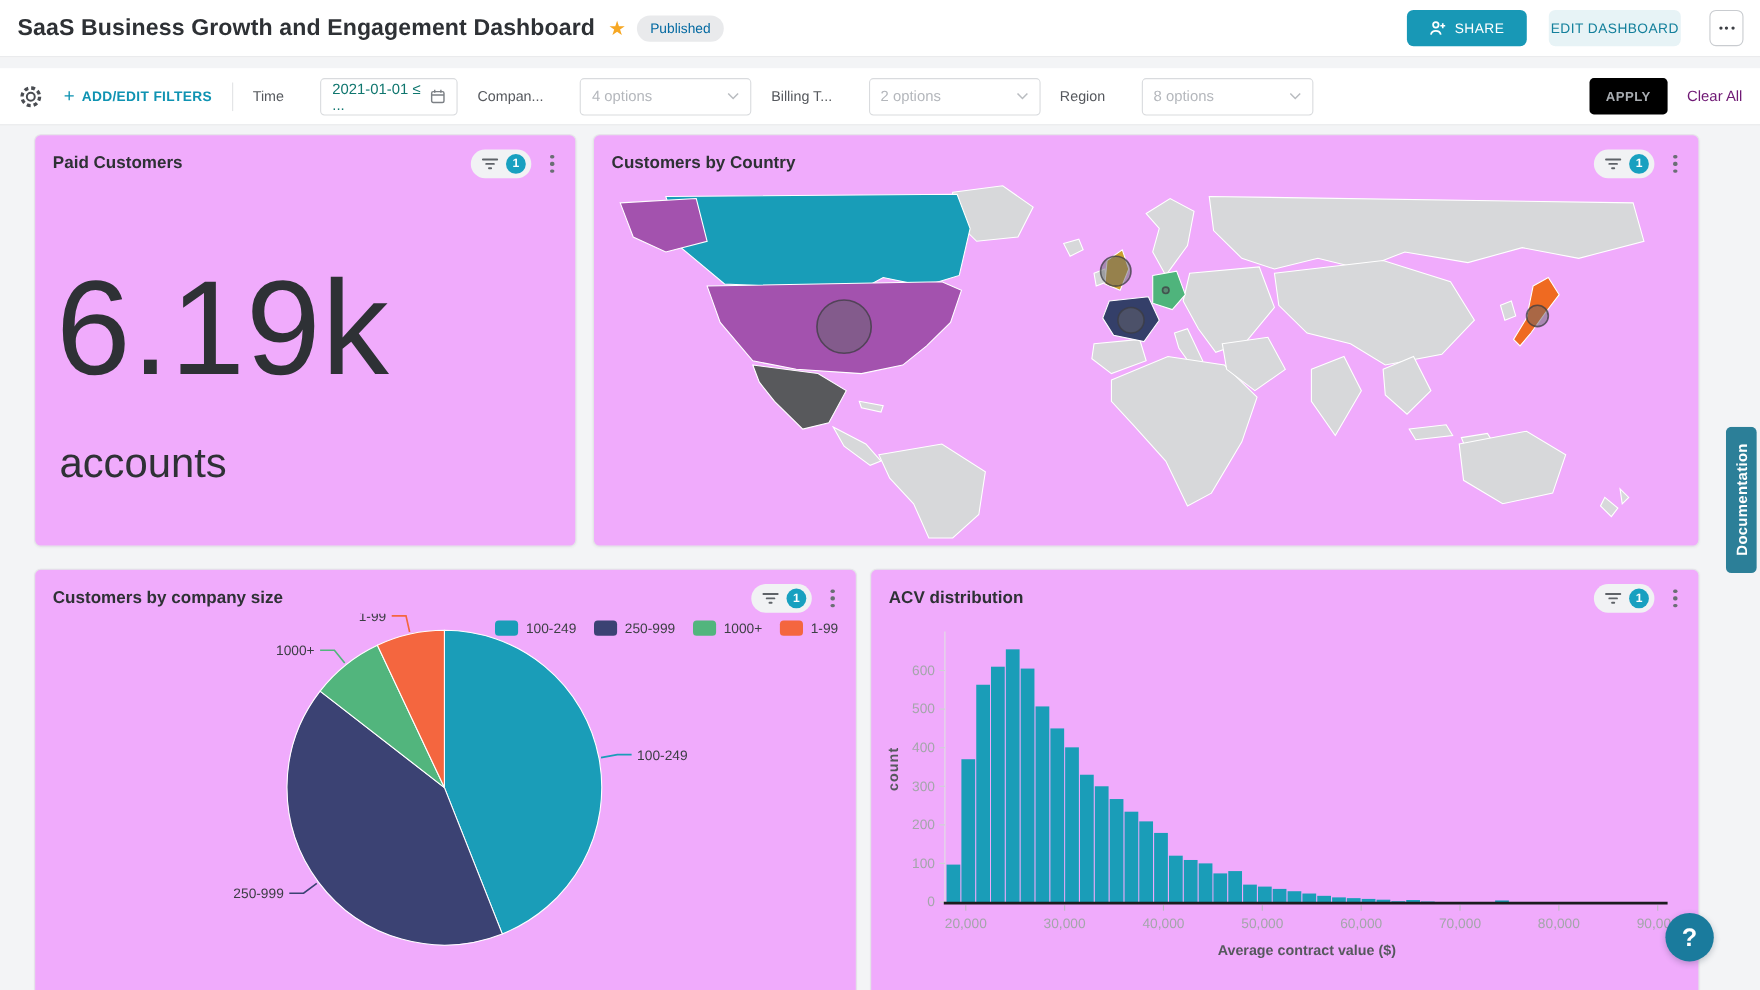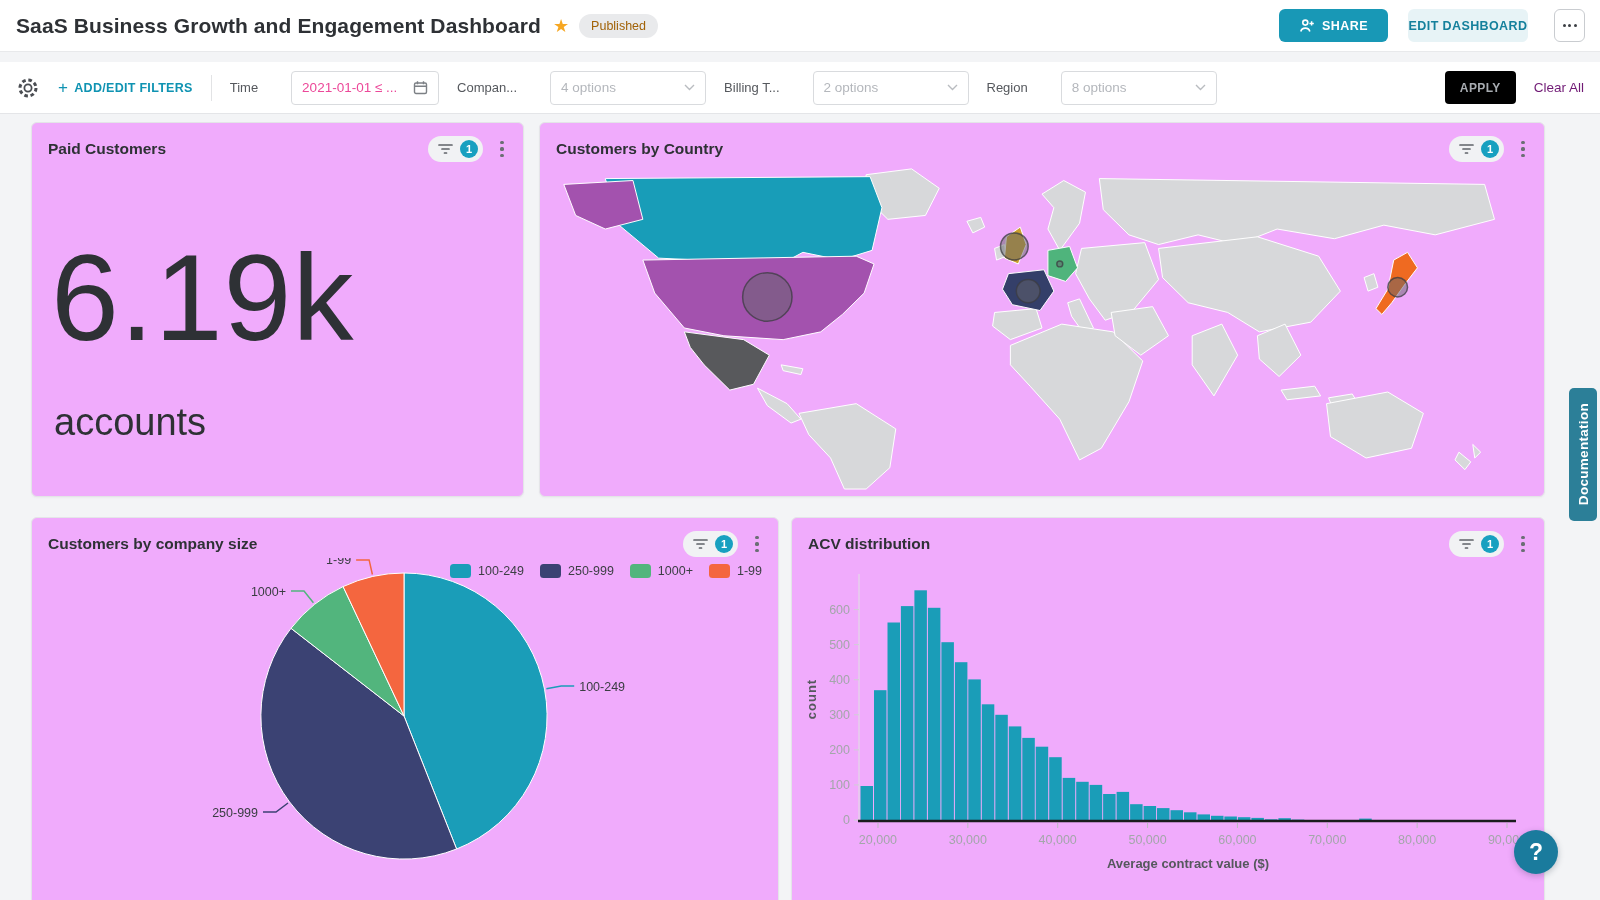--- a/index.html
+++ b/index.html
@@ -4,42 +4,42 @@
 <style>
   * { margin:0; padding:0; box-sizing:border-box; }
   html,body { width:1600px; height:900px; overflow:hidden; background:#f3f4f6;
               font-family:"Liberation Sans", sans-serif; color:#2f3237; }
 
   
   .header { position:absolute; left:0; top:0; width:1600px; height:52px; background:#fff;
             border-bottom:1px solid #e8e9eb; display:flex; align-items:center; padding:0 15px 0 16px; }
   .title { font-size:21px; font-weight:700; color:#2e3135; letter-spacing:.1px; }
   .star { color:#f6a723; font-size:18px; margin-left:12px; cursor:pointer; }
-  .badge-pill { margin-left:10px; background:#e9eaec; color:#a16207; font-size:12.5px;
+  .badge-pill { margin-left:10px; background:#e9eaec; color:#0369a1; font-size:12.5px;
                 padding:5px 12px; border-radius:12px; }
   .header-spacer { flex:1; }
   .btn { display:flex; align-items:center; justify-content:center; height:33px; border-radius:6px;
-         font-size:12.5px; font-weight:700; letter-spacing:.4px; cursor:pointer; user-select:none; }
+         font-size:12.5px; font-weight:400; letter-spacing:.4px; cursor:pointer; user-select:none; }
   .btn-share { background:#1898b6; color:#fff; width:109px; gap:7px; }
   .btn-edit { background:#e7f3f6; color:#14809c; width:120px; margin-left:20px; }
   .btn-more { background:#fff; border:1px solid #c9ccd0; width:31px; margin-left:26px; gap:2.5px; }
   .btn-more i { width:3px; height:3px; border-radius:50%; background:#3c3f44; }
 
   
   .filterbar { position:absolute; left:0; top:62px; width:1600px; height:52px; background:#fff;
                border-bottom:1px solid #e4e5e8; display:flex; align-items:center; padding:0 16px; }
   .addedit { display:flex; align-items:center; gap:6px; color:#0f93b2; font-size:12.5px;
              font-weight:700; letter-spacing:.3px; margin-left:18px; cursor:pointer; }
   .addedit .plus { font-size:17px; font-weight:400; }
   .vdiv { width:1px; height:26px; background:#e2e3e5; margin:0 18px; }
   .fgroup { display:flex; align-items:center; margin-right:18px;gap:24px; }
   .flabel { font-size:13px; color:#55585d; margin-right:9px; white-space:nowrap; }
   .fbox { height:34px; border:1px solid #d9dbde; border-radius:4px; background:#fff;
           display:flex; align-items:center; padding:0 10px; font-size:13.5px; cursor:pointer; }
-  .fbox.date { width:148px; color:#ec4899; justify-content:space-between; }
+  .fbox.date { width:125px; color:#0f766e; justify-content:flex-end; }
   .fbox.select { width:156px; color:#b4b7bc; justify-content:space-between; }
   .btn-apply { background:#000000; color:#a8acb1; font-size:12px; font-weight:700; letter-spacing:.4px;
                padding:0 15px; height:33px; border-radius:4px; display:flex; align-items:center;
                margin-left:auto; cursor:default; }
   .clear-all { font-size:13.5px; color:#701a75; margin-left:18px; cursor:pointer; white-space:nowrap; }
 
   
   .card { position:absolute; background:#f0abfc; border:1px solid #e4e5e8; border-radius:6px;
           box-shadow:0 1px 2px rgba(40,44,50,.04); }
   .card-h { position:absolute; left:16px; right:12px; top:12px; height:28px;

